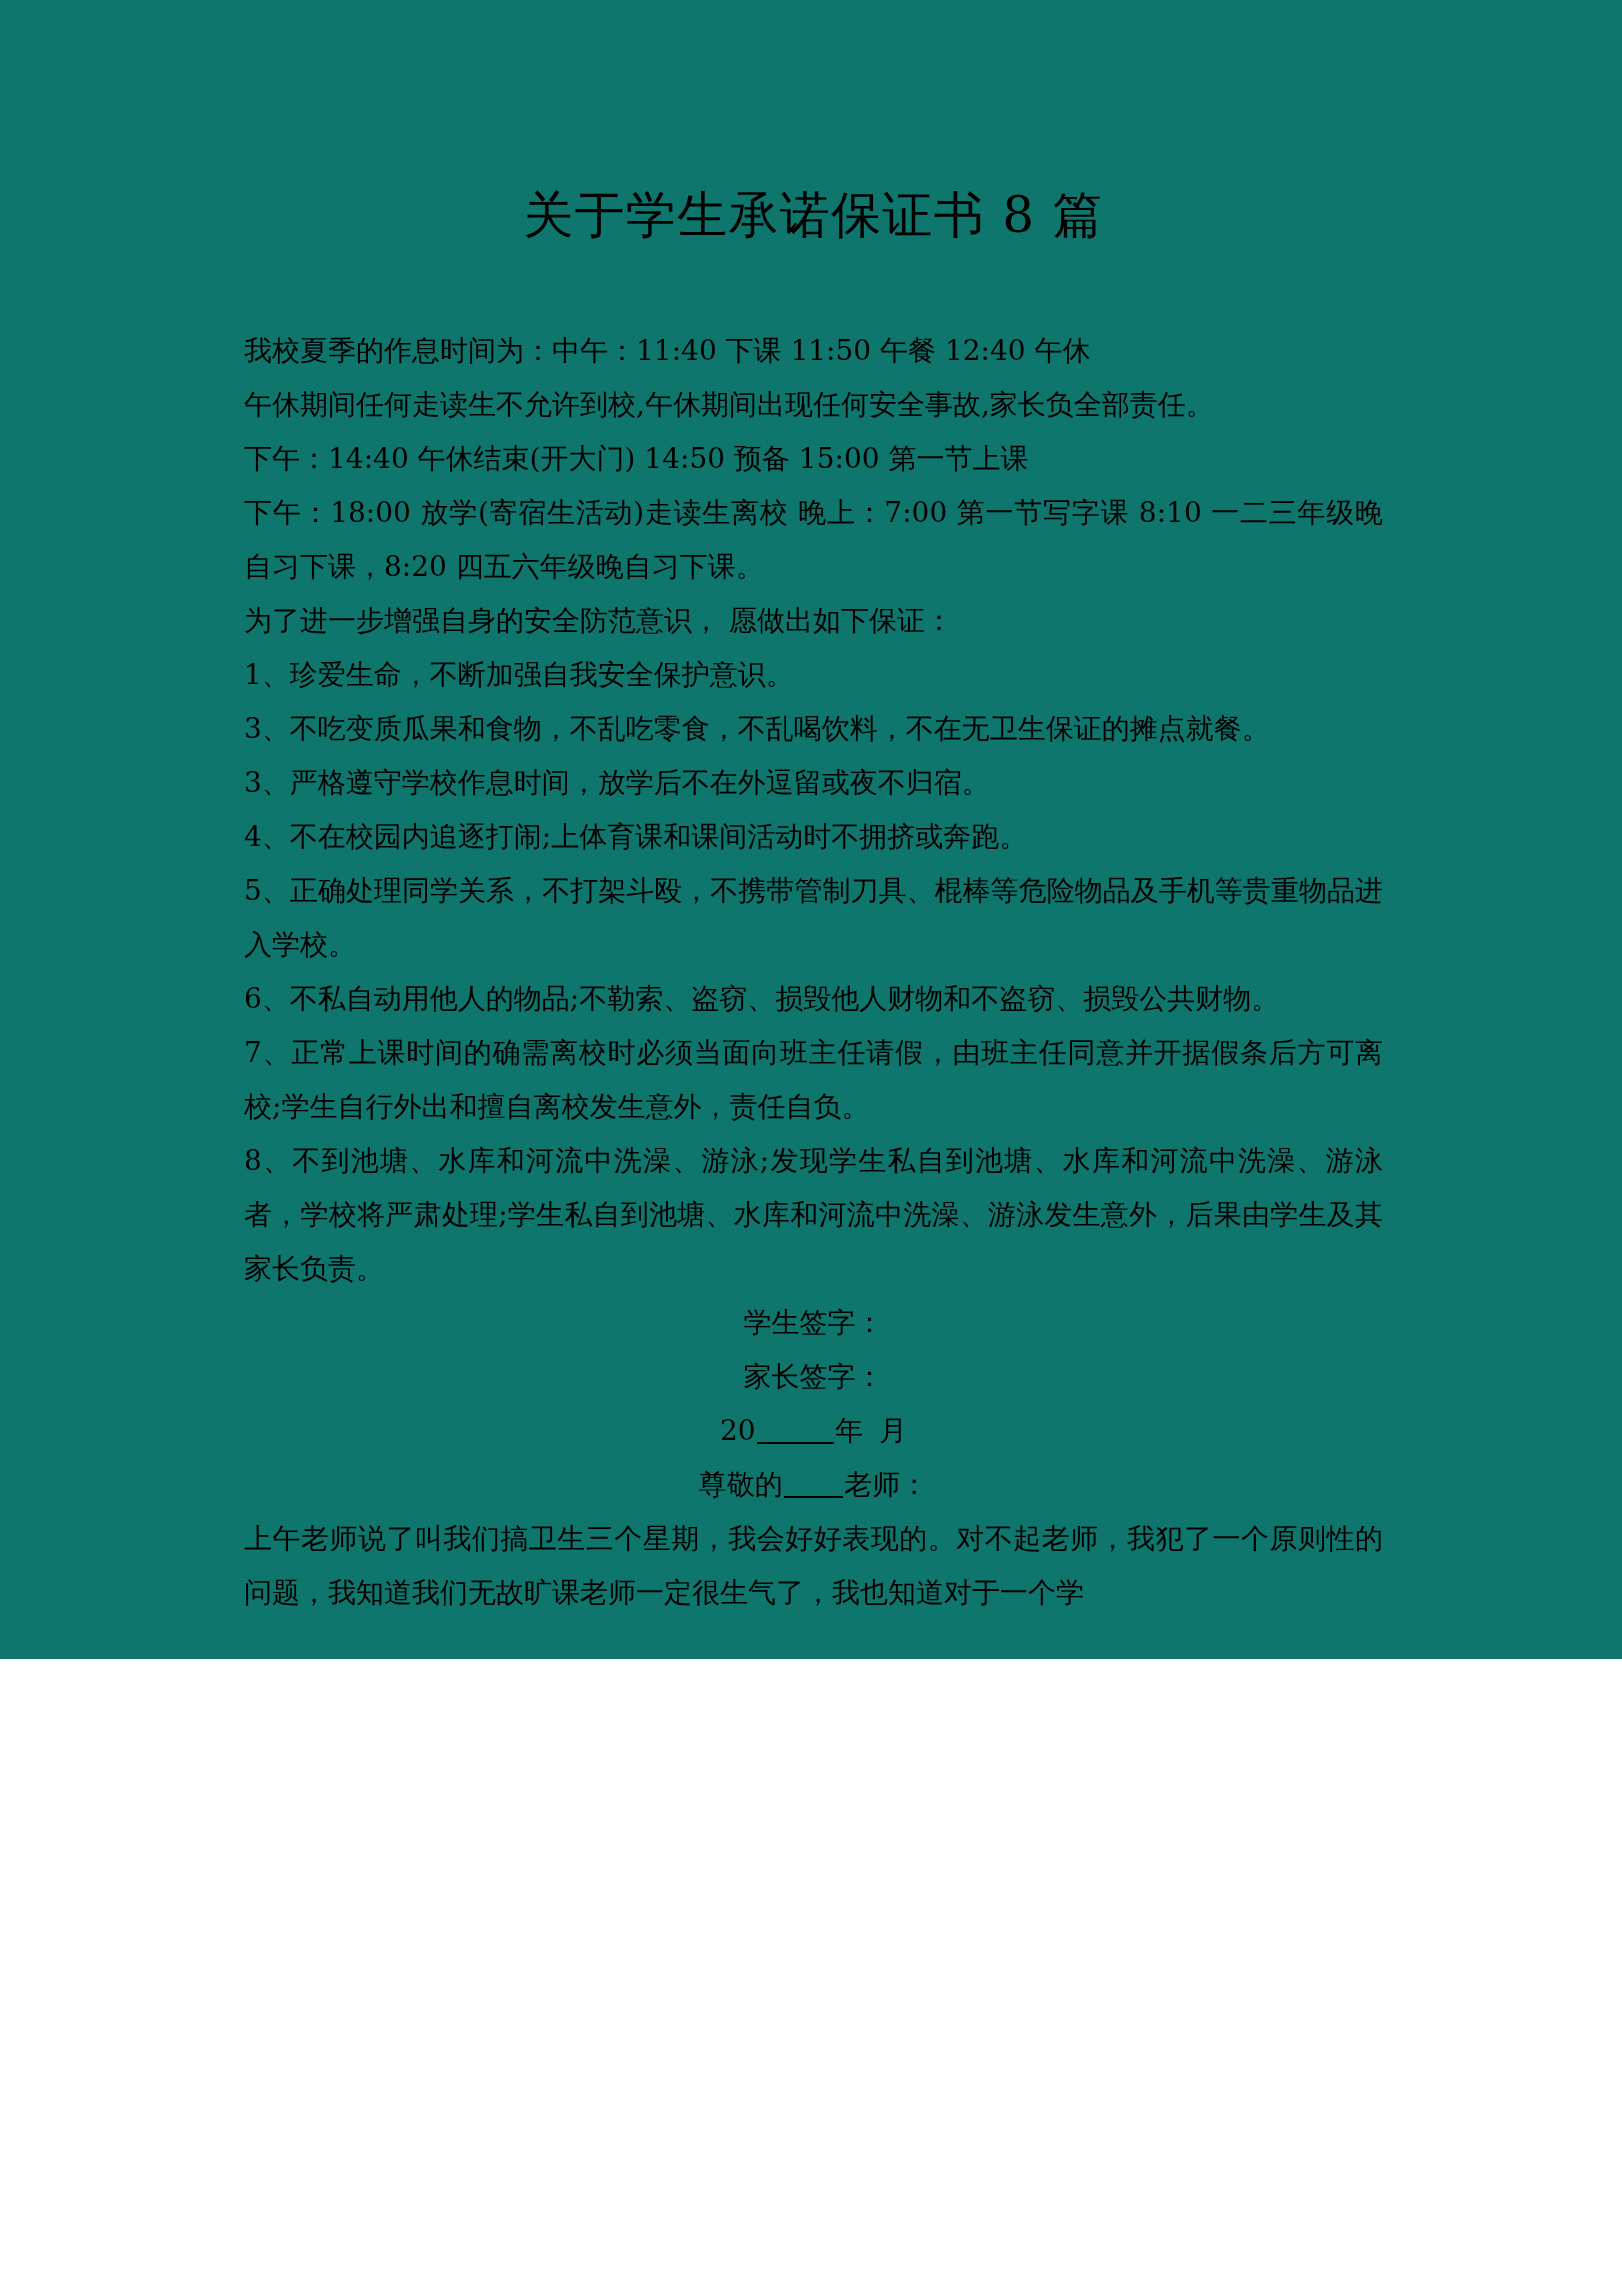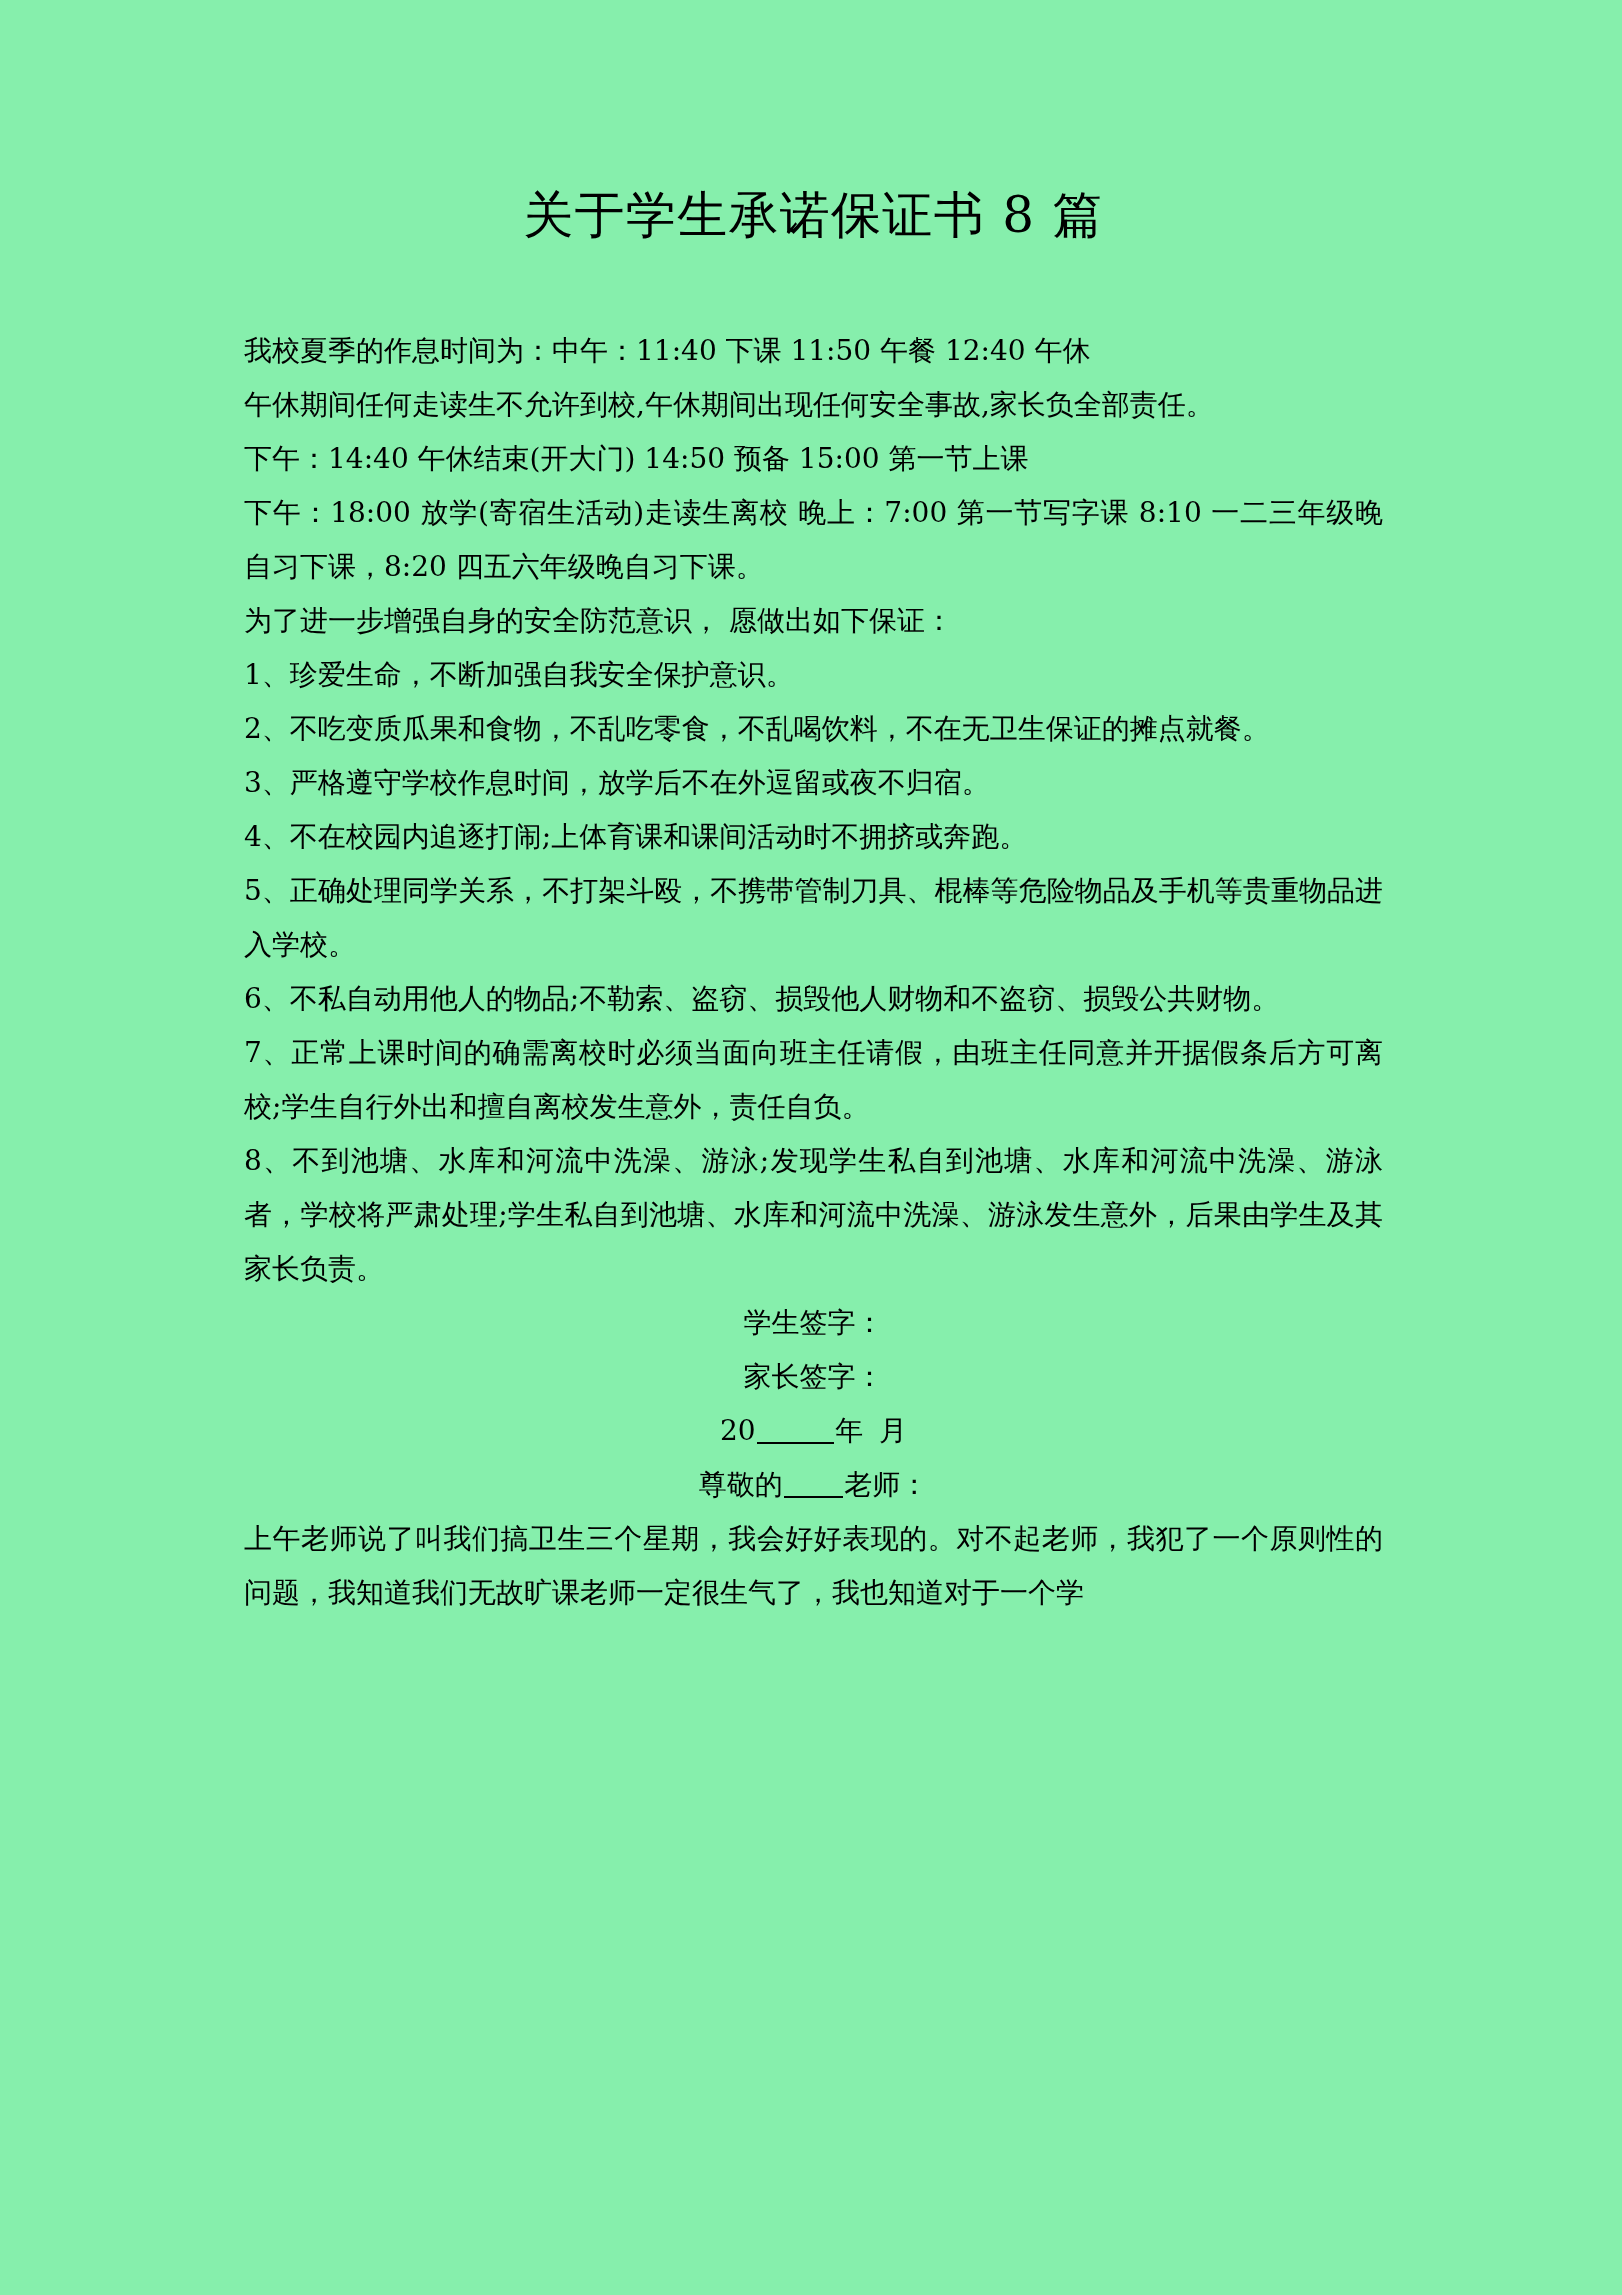--- a/index.html
+++ b/index.html
@@ -11,22 +11,22 @@
   body {
     width: 1623px;
     height: 2295px;
     font-family: "DejaVu Serif", "Liberation Serif", serif;
     color: #000000;
     -webkit-font-smoothing: antialiased;
   }
   .page {
     position: relative;
     width: 1623px;
-    height: 2295px;
-    background: #86efac;
+    height: 1659px;
+    background: #0f766e;
     box-sizing: border-box;
     overflow: hidden;
   }
   .content {
     position: absolute;
     left: 244px;
     top: 0;
     width: 1139px;
   }
   .doc-title {
@@ -89,21 +89,21 @@
       <p class="para">午休期间任何走读生不允许到校,午休期间出现任何安全事故,家长负全部责任。</p>
 
       <p class="para">下午：14:40 午休结束(开大门) 14:50 预备 15:00 第一节上课</p>
 
       <p class="para">下午：18:00 放学(寄宿生活动)走读生离校 晚上：7:00 第一节写字课 8:10 一二三年级晚自习下课，8:20 四五六年级晚自习下课。</p>
 
       <p class="para">为了进一步增强自身的安全防范意识， 愿做出如下保证：</p>
 
       <p class="para">1、珍爱生命，不断加强自我安全保护意识。</p>
 
-      <p class="para">2、不吃变质瓜果和食物，不乱吃零食，不乱喝饮料，不在无卫生保证的摊点就餐。</p>
+      <p class="para">3、不吃变质瓜果和食物，不乱吃零食，不乱喝饮料，不在无卫生保证的摊点就餐。</p>
 
       <p class="para">3、严格遵守学校作息时间，放学后不在外逗留或夜不归宿。</p>
 
       <p class="para">4、不在校园内追逐打闹;上体育课和课间活动时不拥挤或奔跑。</p>
 
       <p class="para">5、正确处理同学关系，不打架斗殴，不携带管制刀具、棍棒等危险物品及手机等贵重物品进入学校。</p>
 
       <p class="para">6、不私自动用他人的物品;不勒索、盗窃、损毁他人财物和不盗窃、损毁公共财物。</p>
 
       <p class="para">7、正常上课时间的确需离校时必须当面向班主任请假，由班主任同意并开据假条后方可离校;学生自行外出和擅自离校发生意外，责任自负。</p>

